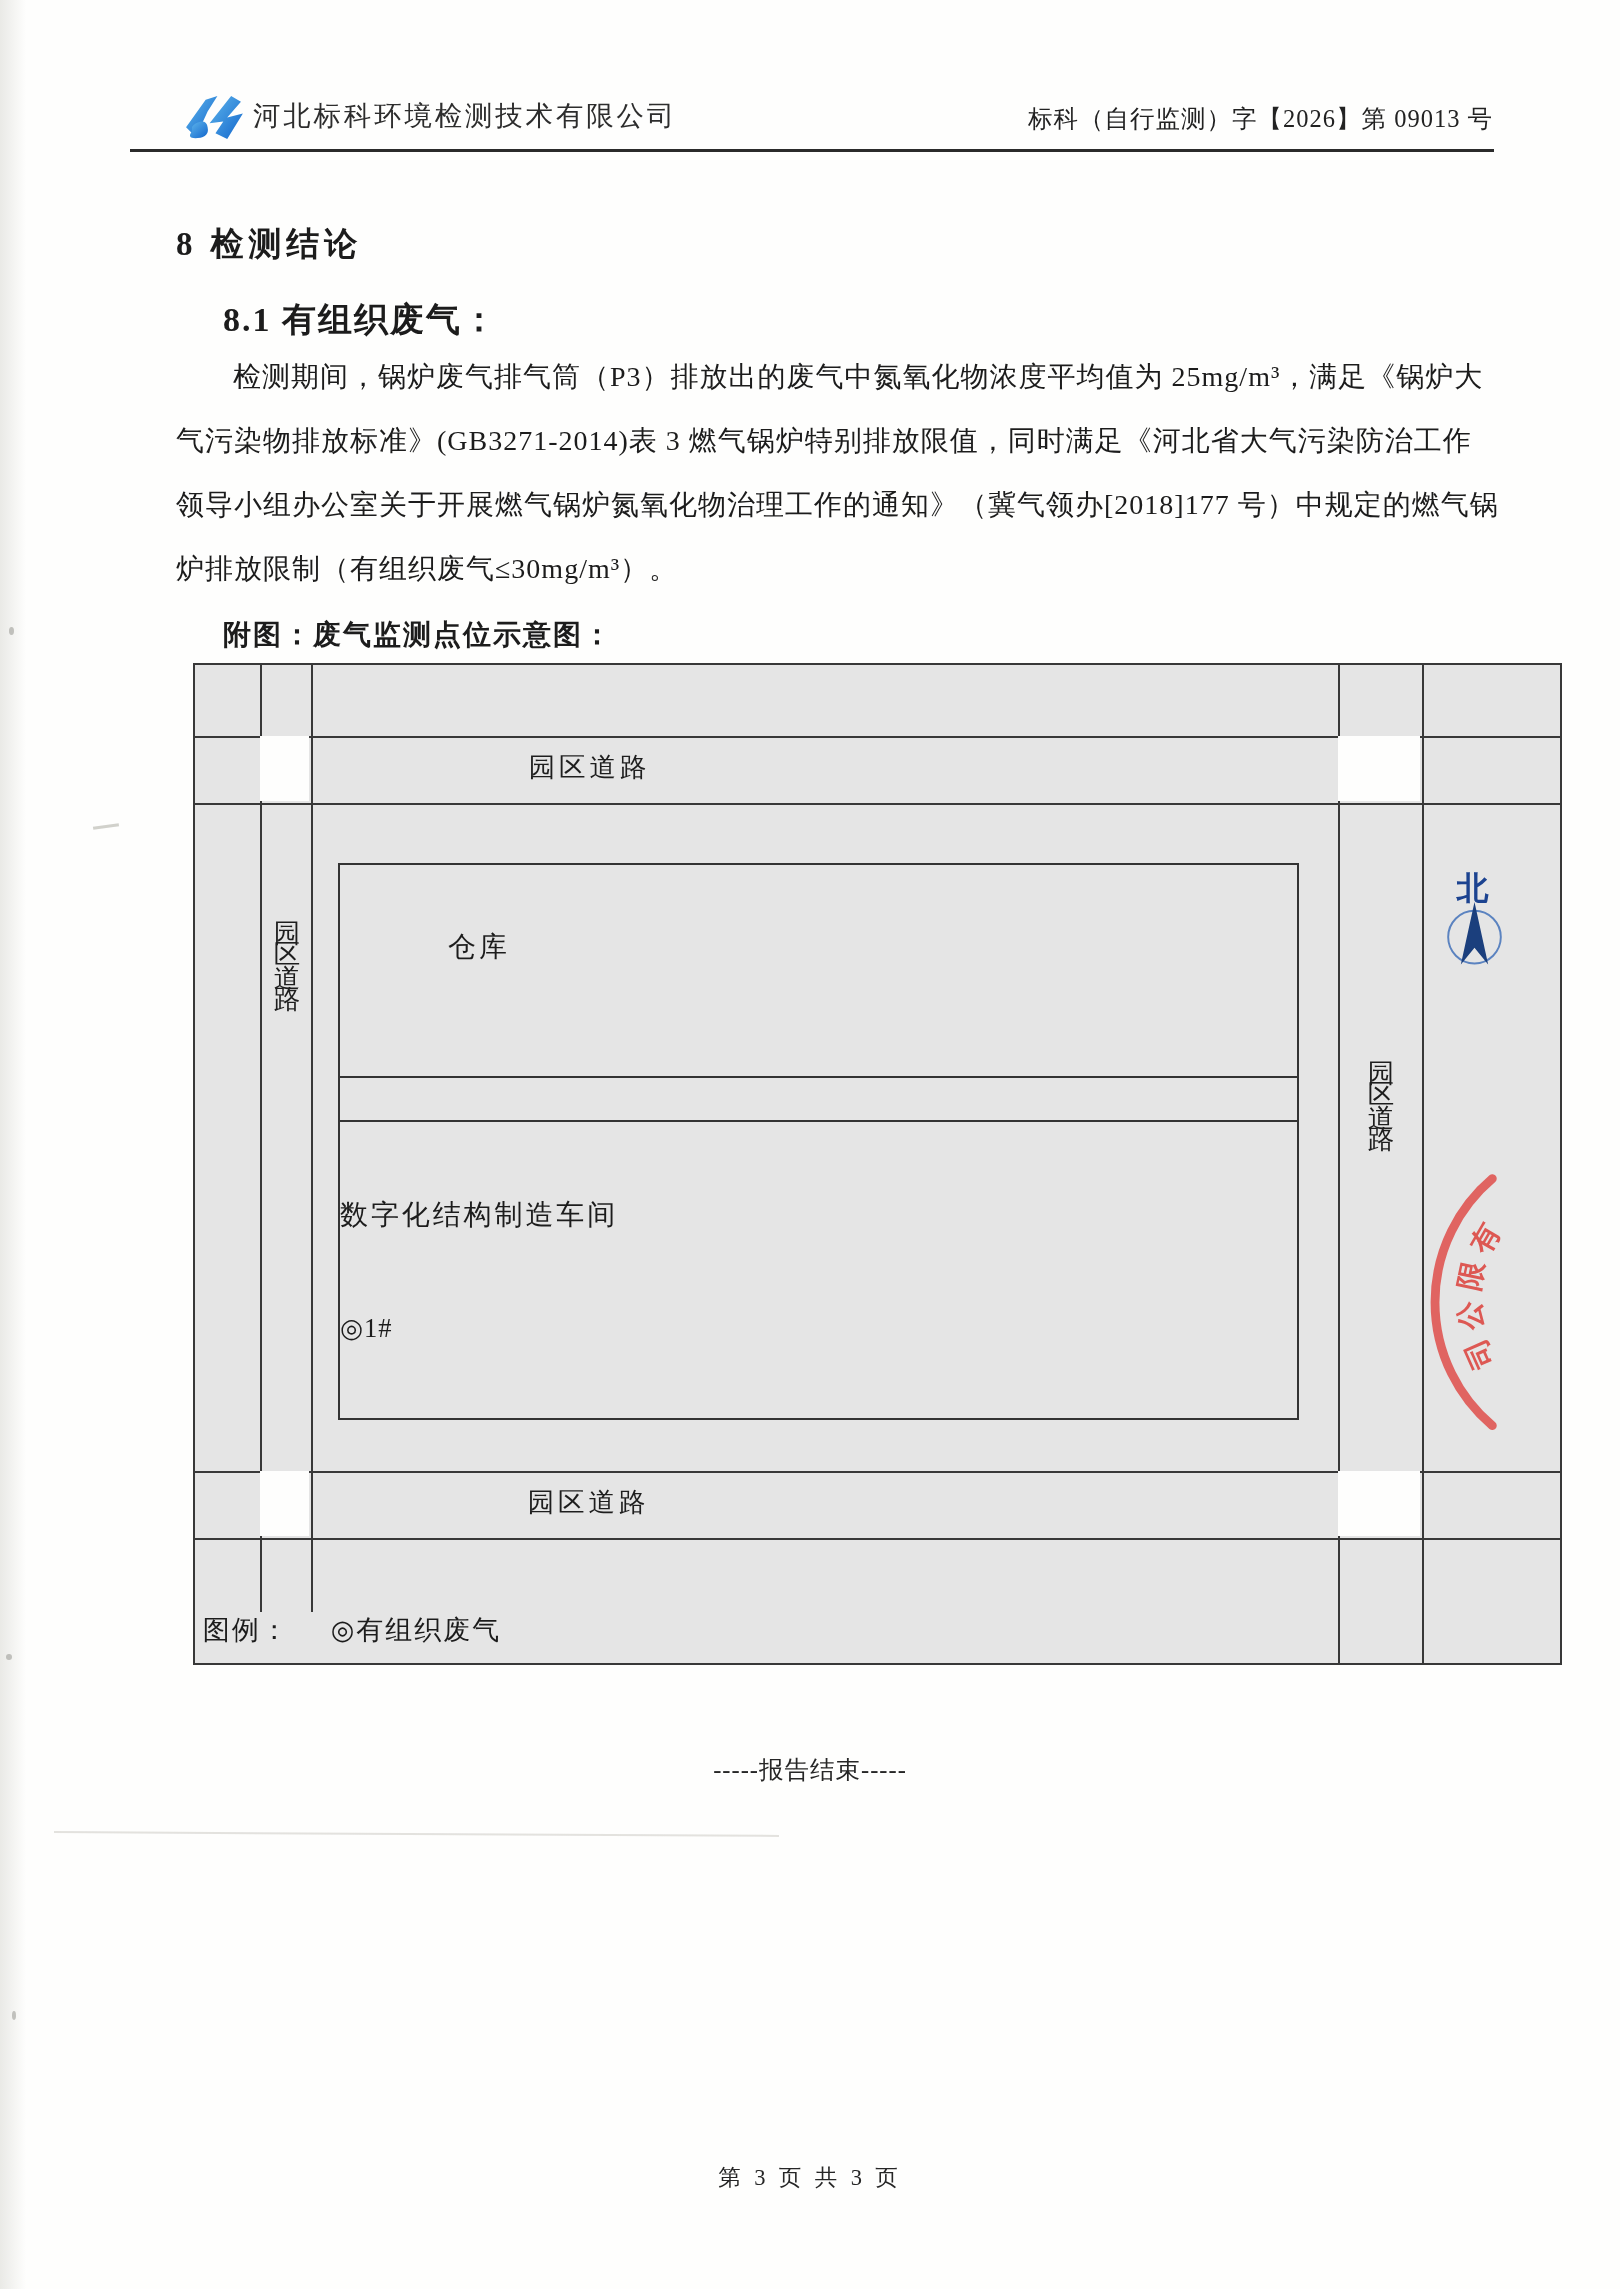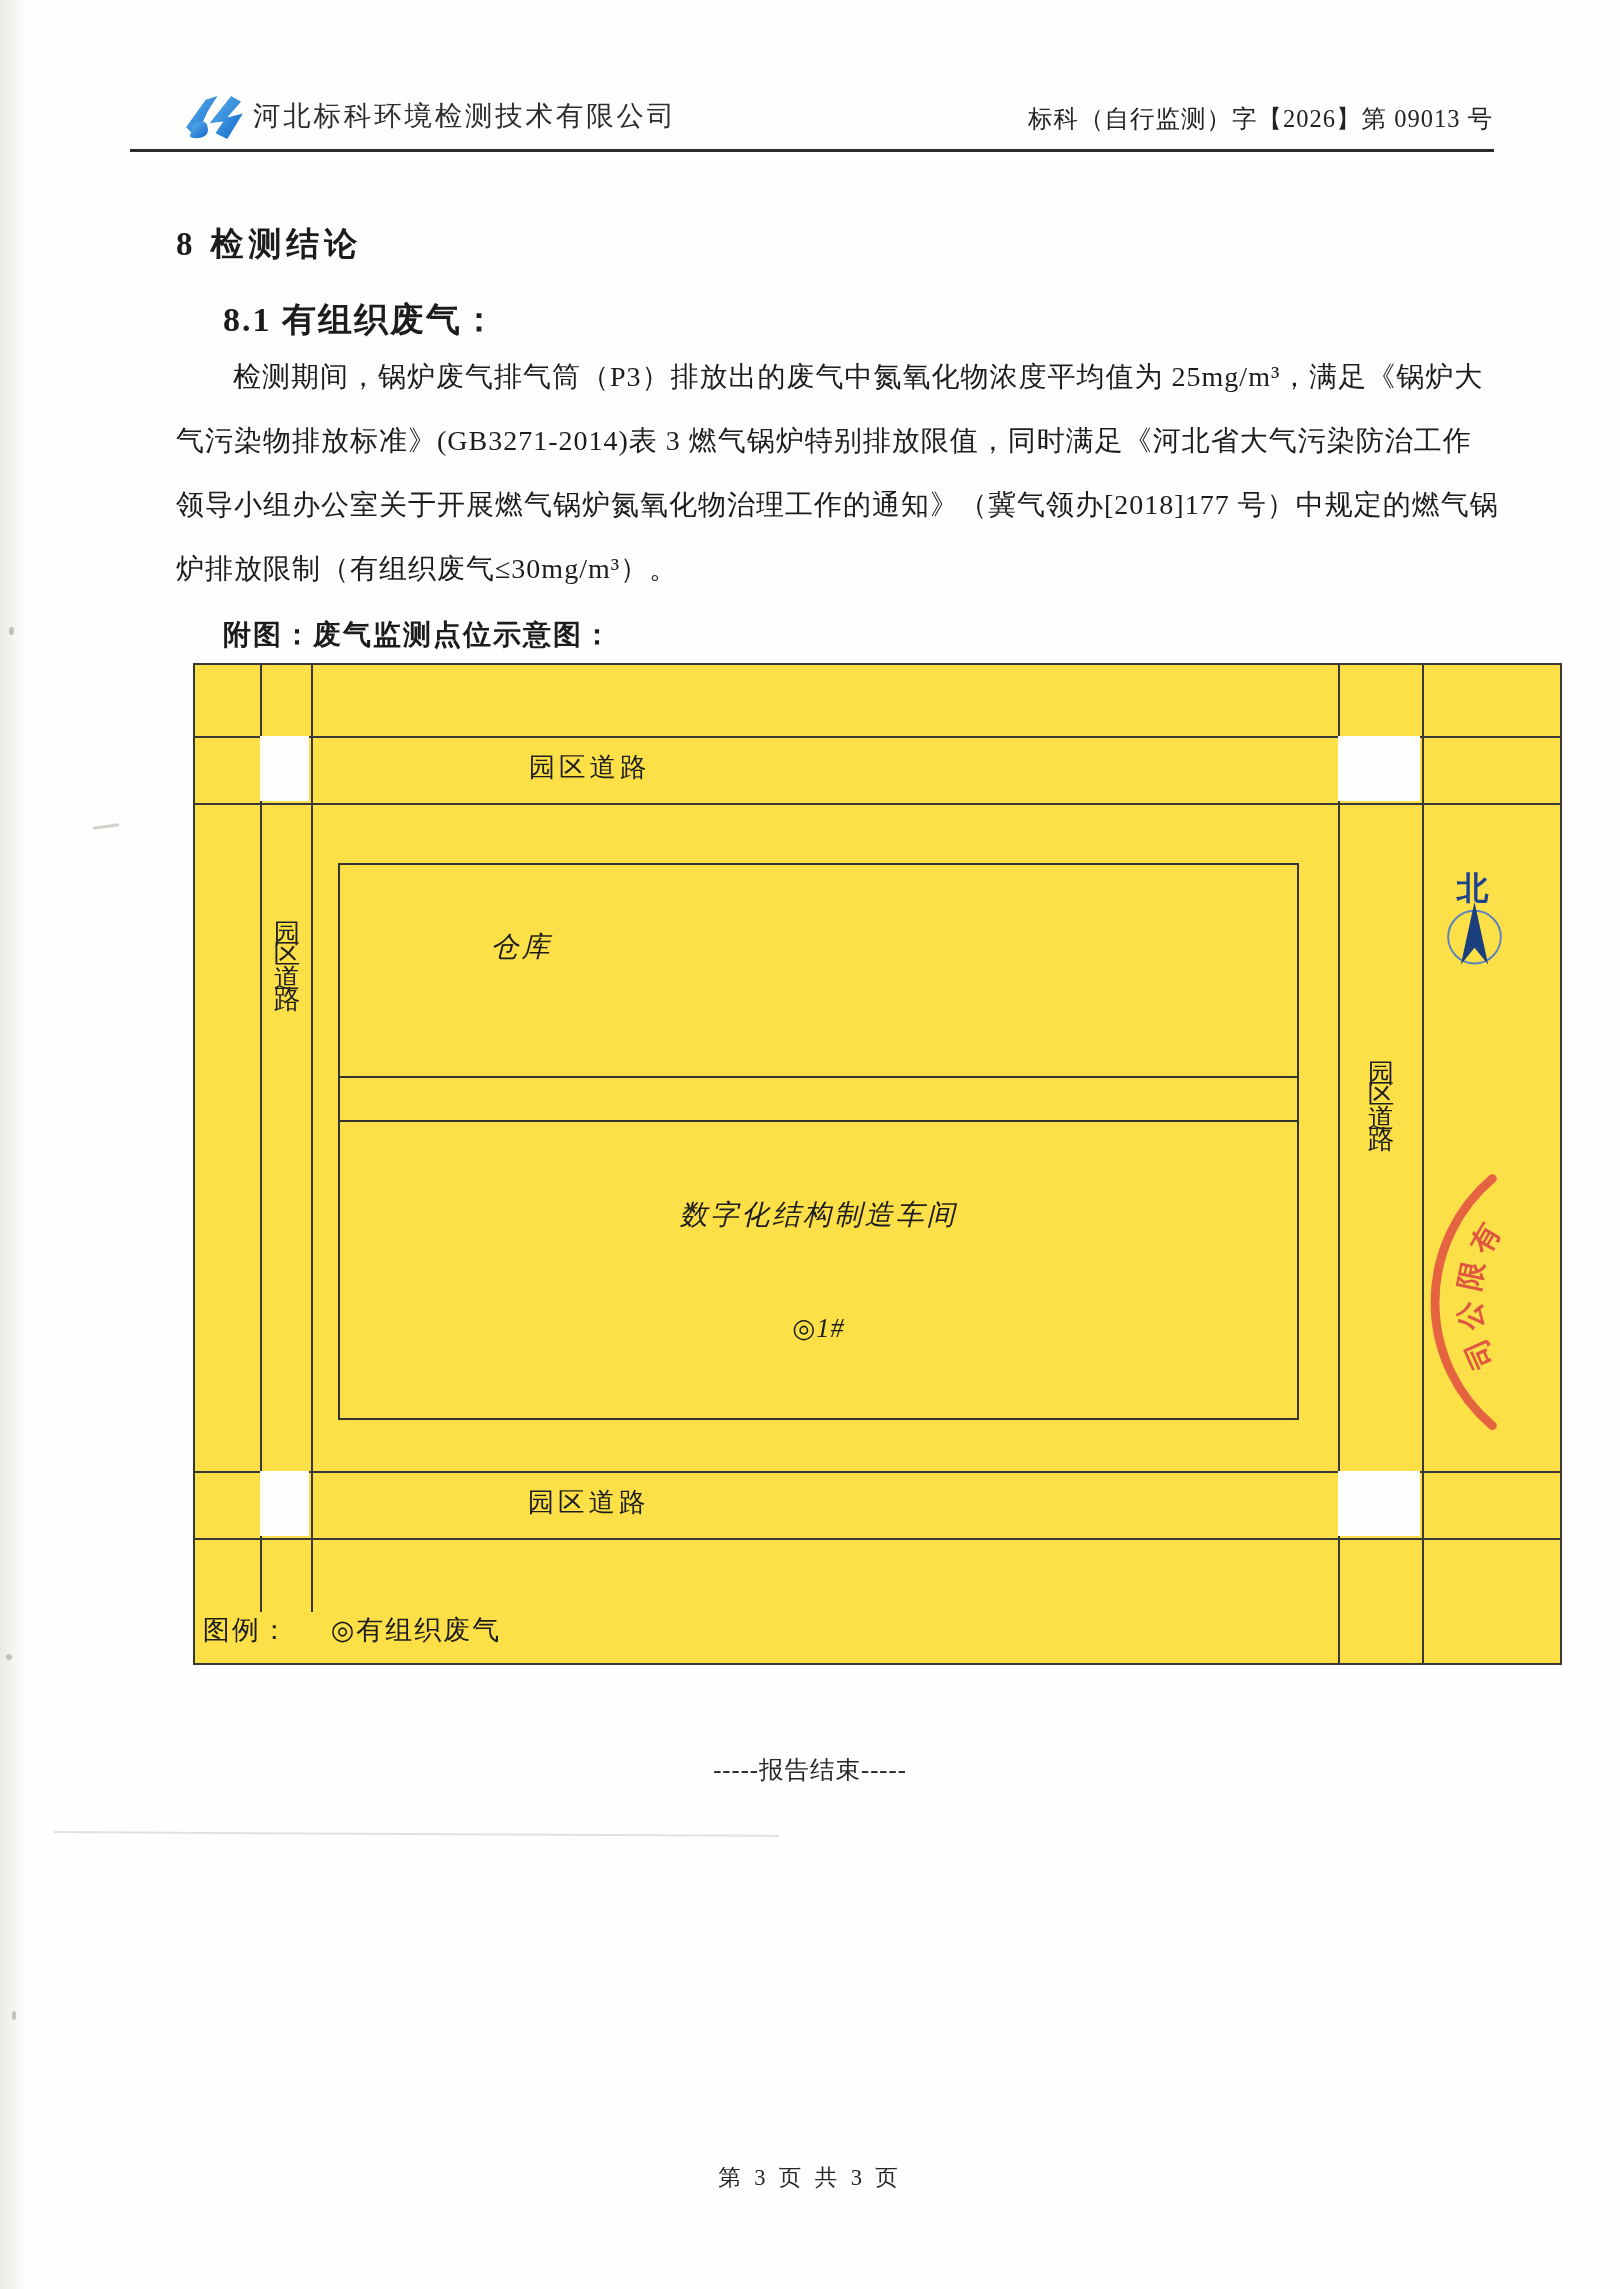--- a/index.html
+++ b/index.html
@@ -12,35 +12,35 @@
   .hrule{position:absolute;left:130px;top:149px;width:1364px;height:2.9px;background:#2b2b2b;}
   
   .h-section{position:absolute;left:176px;top:222px;font-size:33px;font-weight:bold;letter-spacing:4.9px;}
   .h-sub{position:absolute;left:223px;top:297px;font-size:34px;font-weight:bold;letter-spacing:2px;}
   .para{position:absolute;left:176px;top:345px;width:1280px;font-size:28px;}
   .para .ln{height:64px;line-height:64px;letter-spacing:1px;text-align:justify;text-align-last:justify;white-space:nowrap;}
   .para .ln.first{text-indent:57px;}
   .para .ln.last{text-align-last:left;}
   .caption{position:absolute;left:223px;top:616px;font-size:28px;font-weight:bold;letter-spacing:2px;}
   
-  .diagram{position:absolute;left:193px;top:663px;width:1365px;height:998px;border:2px solid #383838;background:#fde047;}
+  .diagram{position:absolute;left:193px;top:663px;width:1365px;height:998px;border:2px solid #383838;background:#e5e5e5;}
   .road{position:absolute;}
   .road.h{left:0;right:0;border-top:2px solid #383838;border-bottom:2px solid #383838;}
   .road.v{border-left:2px solid #383838;border-right:2px solid #383838;}
   .road-top{top:71px;height:65px;}
   .road-bottom{top:806px;height:65px;}
   .road-left{left:65px;width:49px;top:0;height:947px;}
   .road-right{left:1143px;width:82px;top:0;bottom:0;}
   .patch{position:absolute;background:#fefefd;}
   .rlabel{position:absolute;font-size:26.5px;letter-spacing:3.9px;color:#1e1e1e;}
   .rlabel.h{width:147px;text-align:center;}
   .rlabel.v{writing-mode:vertical-rl;text-orientation:upright;letter-spacing:21.6px;}
   .building{position:absolute;left:143px;top:198px;width:957px;height:553px;border:2px solid #333;}
   .divider{position:absolute;left:0;right:0;border-top:2px solid #333;}
-  .blabel{position:absolute;font-size:28px;letter-spacing:2.9px;color:#1c1c1c;text-align:center;font-style:italic;}
+  .blabel{position:absolute;font-size:28px;letter-spacing:2.9px;color:#1c1c1c;text-align:left;}
   .north-char{position:absolute;left:1243px;top:202px;width:69px;text-align:center;
               font-size:32px;font-weight:bold;color:#1c4390;}
   .north-svg{position:absolute;left:1245px;top:237px;}
   .stamp-svg{position:absolute;left:1215px;top:490px;}
   .stamp-char{position:absolute;width:33px;height:33px;display:flex;align-items:center;justify-content:center;
               font-size:29px;font-weight:bold;color:#dc4540;opacity:.88;}
   .legend{position:absolute;left:7.8px;top:947px;font-size:27px;letter-spacing:2px;white-space:nowrap;}
   .legend .gap{display:inline-block;width:41px;}
   
   .endnote{position:absolute;left:0;width:100%;top:1753px;text-align:center;font-size:24.5px;letter-spacing:1px;color:#262626;}

